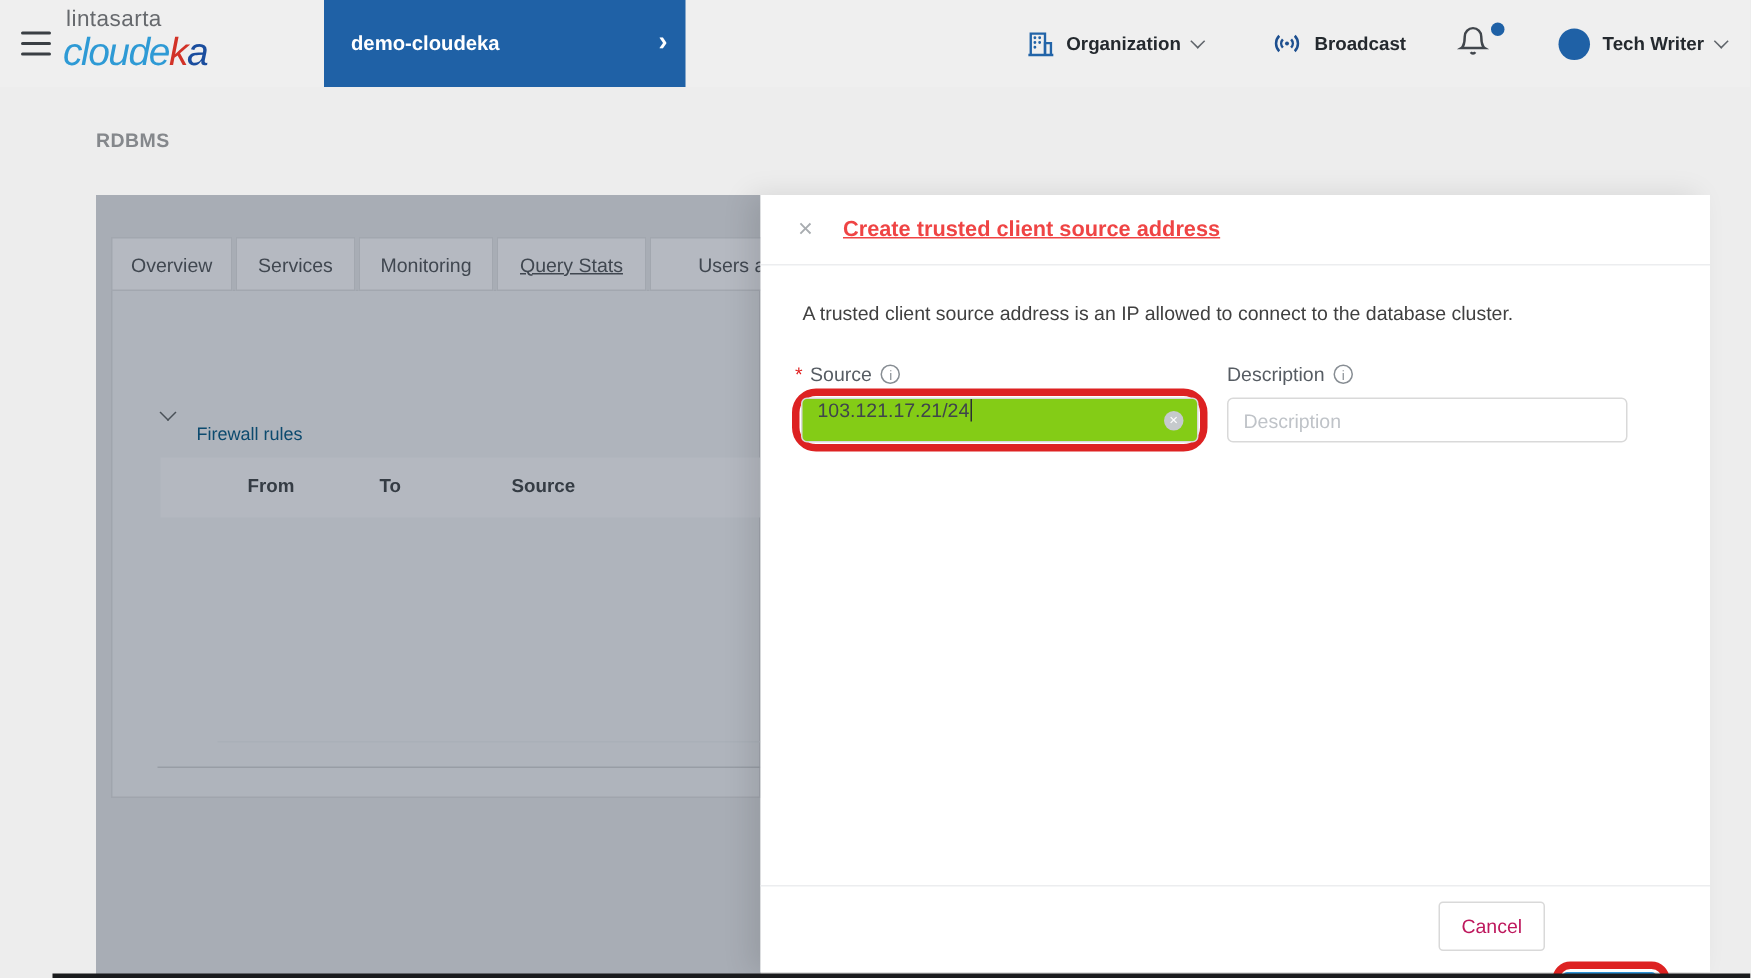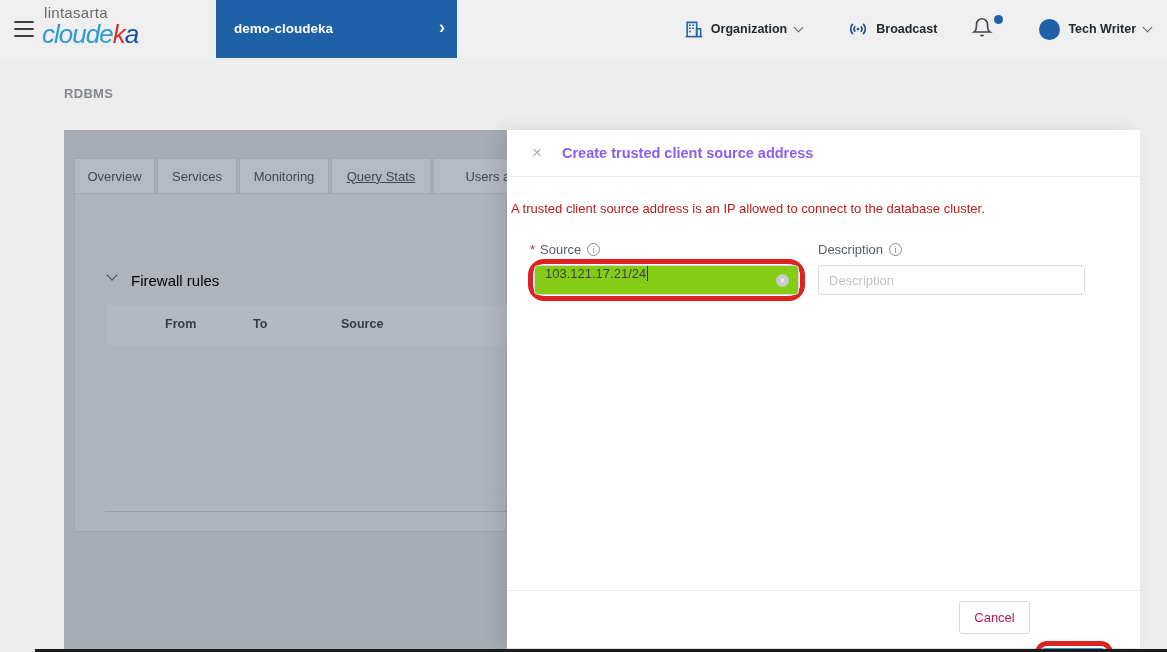--- a/index.html
+++ b/index.html
@@ -40,33 +40,33 @@
   
   .breadcrumb { position:absolute; left:64px; top:86px; font-size:13px; font-weight:bold; color:#85888c; letter-spacing:.3px; }
 
   
   .panel { position:absolute; left:64px; top:130px; width:443px; height:522px; background:#a8adb5; overflow:hidden; }
   .tabs { position:absolute; left:10px; top:28px; display:flex; gap:2px; }
   .tab { height:36px; background:#b5b9c1; border:1px solid #a2a7af; display:flex; align-items:center; justify-content:center; font-size:13px; color:#404750; cursor:pointer; }
   .tab.t0 { width:81px; } .tab.t1 { width:80px; } .tab.t2 { width:90px; } .tab.t3 { width:100px;text-decoration:underline; } .tab.t4 { width:135px; }
   .panel-card { position:absolute; left:10px; top:63px; width:433px; height:339px; background:#afb4bc; border:1px solid #a0a5ad; }
   .fw-chevron { position:absolute; left:44px; top:141px; width:8px; height:8px; border-right:1.6px solid #4a5158; border-bottom:1.6px solid #4a5158; transform:rotate(45deg); cursor:pointer; }
-  .fw-label { position:absolute; left:67px; top:142px; font-size:15px; color:#000000; }
+  .fw-label { position:absolute; left:67px; top:152px; font-size:12px; color:#0c4a6e; }
   .fw-table-head { position:absolute; left:43px; top:175px; width:400px; height:40px; background:#b4b8c0; }
   .fw-th { position:absolute; top:12px; font-size:12.5px; font-weight:bold; color:#353c44; }
   .fw-th.c0 { left:58px; } .fw-th.c1 { left:146px; } .fw-th.c2 { left:234px; }
   .panel-line1 { position:absolute; left:81px; top:364px; right:0; height:1px; background:#aab0b8; }
   .panel-line2 { position:absolute; left:41px; top:381px; right:0; height:1px; background:#989da5; }
 
   
   .modal { position:absolute; left:507px; top:130px; width:633px; height:518px; background:#ffffff; box-shadow:-8px 0 18px rgba(0,0,0,.10); }
   .modal-header { position:absolute; top:0; left:0; right:0; height:47px; border-bottom:1px solid #ecedef; }
   .modal-close { position:absolute; left:25px; top:14px; font-size:17px; color:#a8acb0; cursor:pointer; line-height:1; }
-  .modal-title { position:absolute; left:55px; top:15px; font-size:14.5px; font-weight:bold; color:#8b5cf6; }
-  .modal-intro { position:absolute; left:4px; top:71px; font-size:13px; color:#b91c1c;text-align:center; }
+  .modal-title { position:absolute; left:55px; top:15px; font-size:14.5px; font-weight:bold; color:#ef4444;text-decoration:underline; }
+  .modal-intro { position:absolute; left:28px; top:71px; font-size:13px; color:#404040;text-align:center; }
 
   .field-label { position:absolute; top:112px; font-size:13px; color:#565c63; display:flex; align-items:center; }
   .src-label { left:23px; } .desc-label { left:311px; }
   .req { color:#e02020; margin-right:5px; }
   .info-icon { display:inline-flex; align-items:center; justify-content:center; width:13px; height:13px; border:1px solid #878d93; border-radius:50%; font-size:9px; color:#878d93; margin-left:6px; font-style:normal; }
 
   .annot-ring { position:absolute; border:5px solid #dd2222; border-radius:16px; }
   .src-ring { left:21px; top:129px; width:277px; height:42px; padding:1px; }
   .src-input { position:relative; width:265px; height:30px; background:#84cc16; border:1px solid #d9d9d9; border-radius:4px; font-size:13px; color:#3f454b; display:flex; align-items:flex-start; padding-left:10px; cursor:text; }
   .caret { display:inline-block; width:1px; height:15px; background:#2b2f33; margin-left:1px; }

